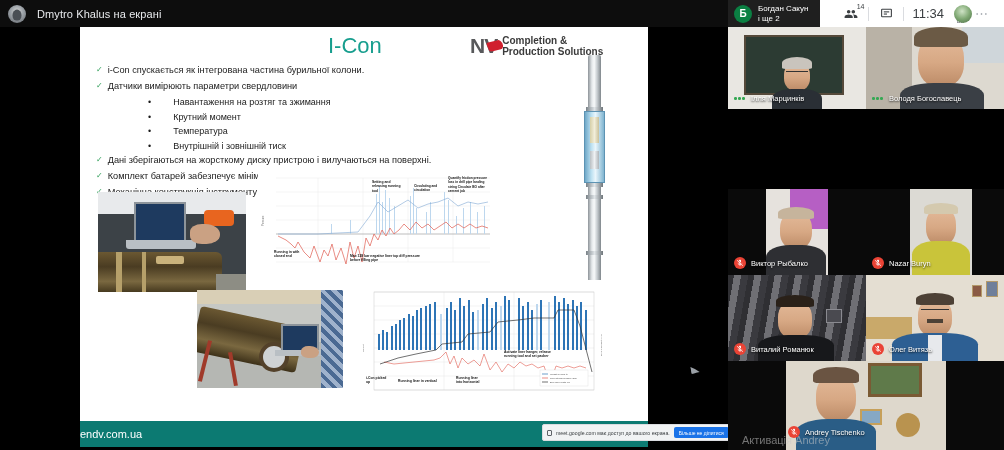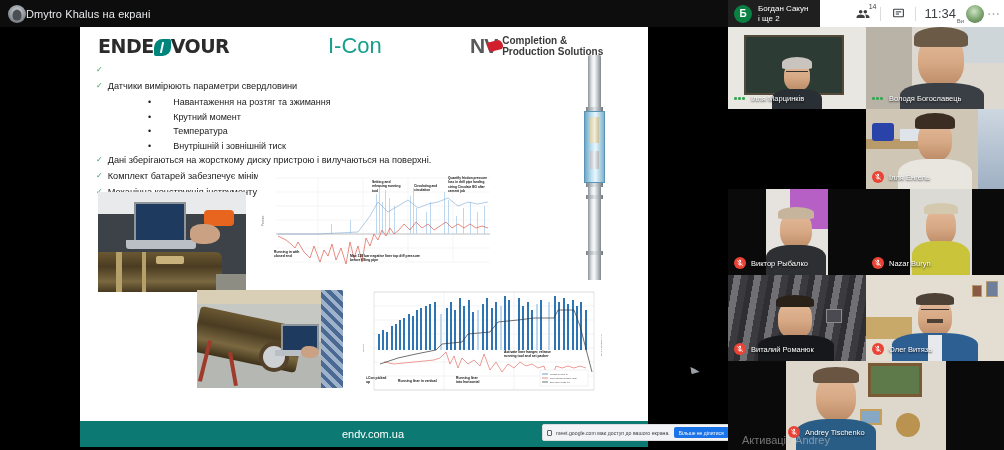--- a/index.html
+++ b/index.html
@@ -19,41 +19,41 @@
     width: 18px; height: 18px; border-radius: 50%;
     background: radial-gradient(circle at 50% 38%, #d8d8d8 0%, #9aa0a6 45%, #5f6368 100%);
     position: relative; flex: none; overflow: hidden;
   }
   .presenter-avatar::after {
     content: ""; position: absolute; left: 50%; top: 55%;
     transform: translate(-50%,-40%); width: 9px; height: 11px;
     border-radius: 50% 50% 45% 45%; background: #4a4f55;
   }
   .topbar-title {
-    color: #e8eaed; font-size: 11px; letter-spacing: .1px;
+    color: #e8eaed; font-size: 11px; margin-left: 11px; letter-spacing: .1px;
   }
 
   .meet-right {
     position: absolute; right: 0; top: 0; width: 276px; height: 27px;
     background: #fff; display: flex; align-items: center;
   }
   .pill {
     display: flex; align-items: center; gap: 6px;
     background: #1f1f1f; height: 27px; padding: 0 12px 0 6px;
     color: #fff; flex: none;
   }
   .pill-circle {
     width: 18px; height: 18px; border-radius: 50%; background: #0b8043;
     color: #fff; font-size: 10px; display: flex; align-items: center;
     justify-content: center; font-weight: bold;
   }
   .pill-text { font-size: 8px; line-height: 10px; }
   .meet-icons {
     flex: 1; display: flex; align-items: center; justify-content: flex-end;
-    gap: 0; padding-right: 0; color: #3c4043;
+    gap: 0; padding-right: 12px; color: #3c4043;
   }
   .mi { display: flex; align-items: center; justify-content: center;
         width: 34px; height: 27px; position: relative; }
   .mi .badge {
     position: absolute; top: 3px; right: 4px; font-size: 7px; color: #3c4043;
   }
   .meet-time { font-size: 13px; color: #3c4043; padding: 0 8px; }
   .meet-sep { width: 1px; height: 14px; background: #dadce0; }
   .me-avatar {
     width: 18px; height: 18px; border-radius: 50%; margin: 0 3px 0 2px;
@@ -137,21 +137,21 @@
   
   .chart { position: absolute; background: #fff; }
   .ch1 { left: 178px; top: 145px; width: 235px; height: 115px; }
   .ch2 { left: 278px; top: 253px; width: 250px; height: 128px; }
   .ch-note { position: absolute; font-size: 3.4px; color: #111; font-weight: bold;
              line-height: 4.4px; }
   .ch-note.sm { font-size: 3.2px; }
 
   .slide-foot {
     position: absolute; left: 0; bottom: 0; width: 100%; height: 26px;
-    background: #0c7a72; display: flex; align-items: center; padding-left: 18px; justify-content: center;
+    background: #0c7a72; display: flex; align-items: center; 
   }
   .slide-foot span { color: #fff; font-size: 11px; }
   .foot-line { position: absolute; left: 0; bottom: 26px; width: 100%; height: 3px; background: #fff; }
 
   
   .cursor {
     position: absolute; left: 691px; top: 339px; width: 0; height: 0;
     border-left: 4px solid #9aa0a6; border-right: 4px solid transparent;
     border-top: 3px solid transparent; border-bottom: 4px solid #9aa0a6;
     transform: rotate(-12deg);
@@ -239,39 +239,37 @@
       <div class="me-label">Ви</div>
       <div class="me-avatar"></div>
       <div class="dots-icon">⋯</div>
     </div>
   </div>
 
   <div class="stage">
     <div class="slide">
 
       <div class="slide-head">
-        <div class="logo-endeavour">
-          <span>ENDE</span><span class="leaf"></span><span>VOUR</span>
-        </div>
         <div class="logo-icon">I-Con</div>
         <div class="logo-nov">
           <div class="nov-mark">
             <span>N</span><span>V</span>
             <span class="nov-swoosh"></span>
           </div>
           <div>
             <div class="nov-text">Completion &amp;</div>
             <div class="nov-text">Production Solutions</div>
           </div>
         </div>
       </div>
 
       <div class="bullets">
         <div class="b-row">
             <span class="check">✓</span>
+            <span>i-Con спускається як інтегрована частина бурильної колони.</span>
           </div>
         <div class="b-row">
             <span class="check">✓</span>
             <span>Датчики вимірюють параметри свердловини</span>
           </div>
         <div class="b-sub">
             <span class="dot">•</span>
             <span>Навантаження на розтяг та зжимання</span>
           </div>
         <div class="b-sub">
@@ -521,38 +519,20 @@
         <span class="speaking-dots">
             <i></i>
             <i></i>
             <i></i>
           </span>
         <span class="tname">Володя Богославець</span>
       </div>
     </div>
 
 
-    <div class="tile" style="left:138px;top:82px;width:138px;height:80px;">
-      <div class="bg" style="background:#cfc6b5;"></div>
-      <div style="position:absolute;left:0;top:30px;width:74px;height:10px;background:#b99a6a;"></div>
-      <div style="position:absolute;left:6px;top:14px;width:22px;height:18px;background:#2a43a8;border-radius:3px;"></div>
-      <div style="position:absolute;left:34px;top:20px;width:32px;height:12px;background:#dfe3ea;"></div>
-      <div style="position:absolute;right:0;top:0;width:26px;bottom:0;background:linear-gradient(180deg,#cdd7e0,#9fb0c4);"></div>
-      <div class="head" style="left:52px;top:10px;width:34px;height:42px;"></div>
-      <div class="hair" style="left:49px;top:4px;width:40px;height:16px;background:#3b2d21;"></div>
-      <div class="body" style="left:32px;top:50px;width:74px;height:34px;background:#e9e6e0;"></div>
-      <div class="tile-name">
-        <span class="mic-muted">
-            <svg viewBox="0 0 24 24">
-              <path d="M19 11h-1.7c0 .74-.16 1.43-.43 2.05l1.23 1.23c.56-.98.9-2.09.9-3.28zM15 11.16V5c0-1.66-1.34-3-3-3S9 3.34 9 5v.18l6 5.98zM4.27 3L3 4.27l6 6V11c0 1.66 1.33 3 3 3 .22 0 .44-.03.65-.08l1.66 1.66c-.71.33-1.5.52-2.31.52-2.76 0-5.3-2.1-5.3-5.1H5c0 3.41 2.72 6.23 6 6.72V21h2v-3.28c.91-.13 1.77-.45 2.54-.9L19.73 21 21 19.73 4.27 3z"></path>
-            </svg>
-          </span>
-        <span class="tname">Ілля Енгель</span>
-      </div>
-    </div>
 
     <div class="tile" style="left:0;top:162px;width:138px;height:86px;">
       <div class="bg" style="background:#0a0a0a;"></div>
       <div style="position:absolute;left:38px;top:0;width:62px;height:86px;background:#e6e2dd;"></div>
       <div style="position:absolute;left:62px;top:0;width:38px;height:40px;background:#b65fc4;"></div>
       <div class="head" style="left:52px;top:22px;width:32px;height:38px;"></div>
       <div class="hair" style="left:50px;top:18px;width:36px;height:12px;background:#c6b49c;"></div>
       <div class="body" style="left:38px;top:56px;width:60px;height:30px;background:#2e2f33;"></div>
       <div class="tile-name">
         <span class="mic-muted">

